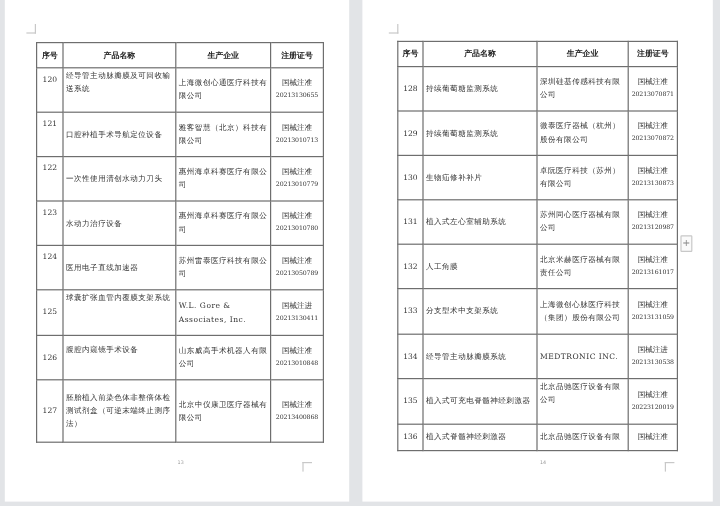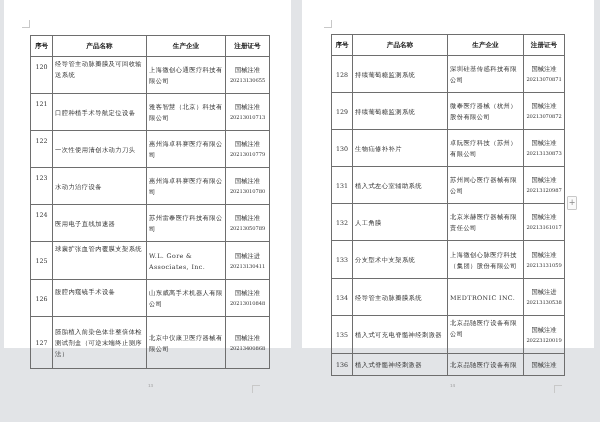--- a/index.html
+++ b/index.html
@@ -1,18 +1,18 @@
 <!DOCTYPE html>
 <html><head>
 <meta charset="utf-8">
 <style>
   * { box-sizing: border-box; margin: 0; padding: 0; }
   html, body { width: 600px; height: 422px; overflow: hidden; }
   body { background: #e2e4e7; position: relative; font-family: "DejaVu Sans", sans-serif; }
-  .page { position: absolute; background: #ffffff; top: 0; height: 348px; padding-left: 16px; }
+  .page { position: absolute; background: #ffffff; top: 0; height: 418px; padding-left: 16px; }
   #page-left { left: 4px; width: 287px; }
   #page-right { left: 302px; width: 292px; }
   .corner { position: absolute; width: 8px; height: 8px; border-color: #c8c8c8; border-style: solid; border-width: 0; }
   .corner.tl { border-right-width: 1px; border-bottom-width: 1px; }
   .corner.bl { border-top-width: 1px; border-left-width: 1px; }
   table.reg { position: absolute; border-collapse: collapse; table-layout: fixed; color: #333; }
   table.reg td, table.reg th { border: 1px solid #6e6e6e; font-size: 6.3px; line-height: 11px; vertical-align: middle; padding: 1px 2px; overflow: hidden; }
   table.reg th { height: 21px; font-weight: bold; text-align: center; font-family: "DejaVu Serif", serif; font-size: 6.6px; color: #222; }
   td.seq { text-align: center; font-size: 5px; font-family: "DejaVu Serif", serif; }
   td.name, td.maker { text-align: left; letter-spacing: 0.4px; }

